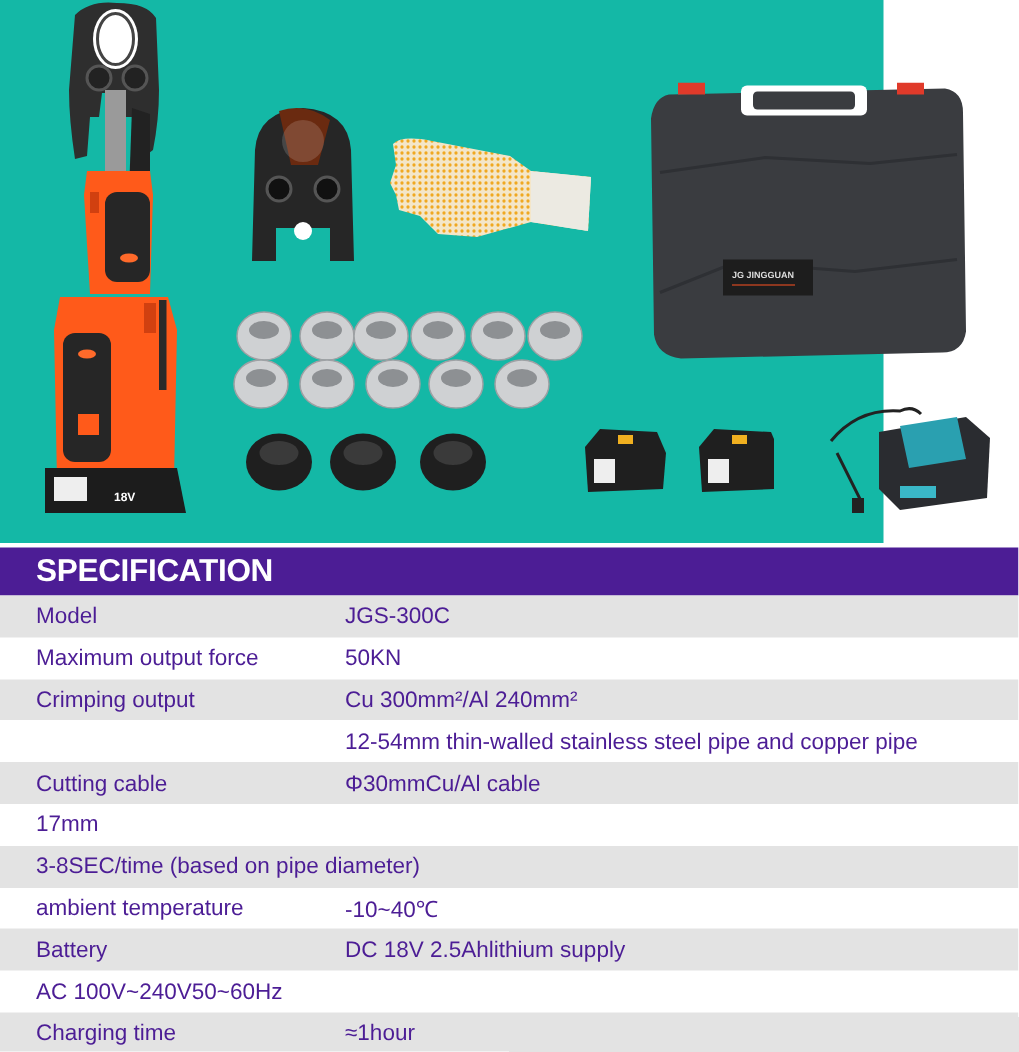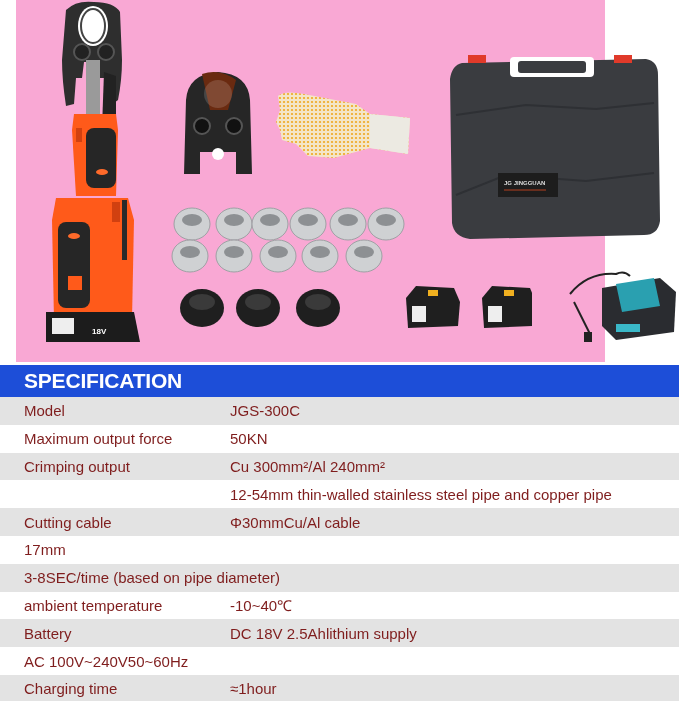--- a/index.html
+++ b/index.html
@@ -1,29 +1,29 @@
 <!DOCTYPE html>
 <html><head>
   <meta charset="utf-8">
   <style>
     * { box-sizing: border-box; margin: 0; padding: 0; }
     html, body { width: 679px; height: 701px; background: #ffffff; overflow: hidden; }
     body { position: relative; font-family: "Liberation Sans", sans-serif; }
 
-    .product-area { position: absolute; left: 16px; top: 0; width: 589px; height: 362px; background: #f9a8d4; }
+    .product-area { position: absolute; left: 0; top: 0; width: 589px; height: 362px; background: #14b8a6; }
     .abs { position: absolute; }
 
     
     .spec { position: absolute; left: 0; top: 365px; width: 679px; }
     .spec-header {
-      height: 32px; background: #1d4ed8; color: #fff;
+      height: 32px; background: #4c1d95; color: #fff;
       font-weight: bold; font-size: 21px; padding-left: 24px; line-height: 32px;
       letter-spacing: -0.2px;
     }
-    .row { height: 27.8px; display: flex; align-items: center; font-size: 15px; color: #7f1d1d; }
+    .row { height: 27.8px; display: flex; align-items: center; font-size: 15px; color: #4c1d95; }
     .row.shaded { background: #e3e3e3; }
     .row .label { width: 206px; padding-left: 24px; white-space: nowrap; }
     .row .value { padding-left: 24px; white-space: nowrap; }
   </style>
 </head>
 <body>
 
 <div class="product-area">
 
   <svg class="abs" style="left:20px;top:0" width="110" height="352" viewBox="0 0 110 352">

